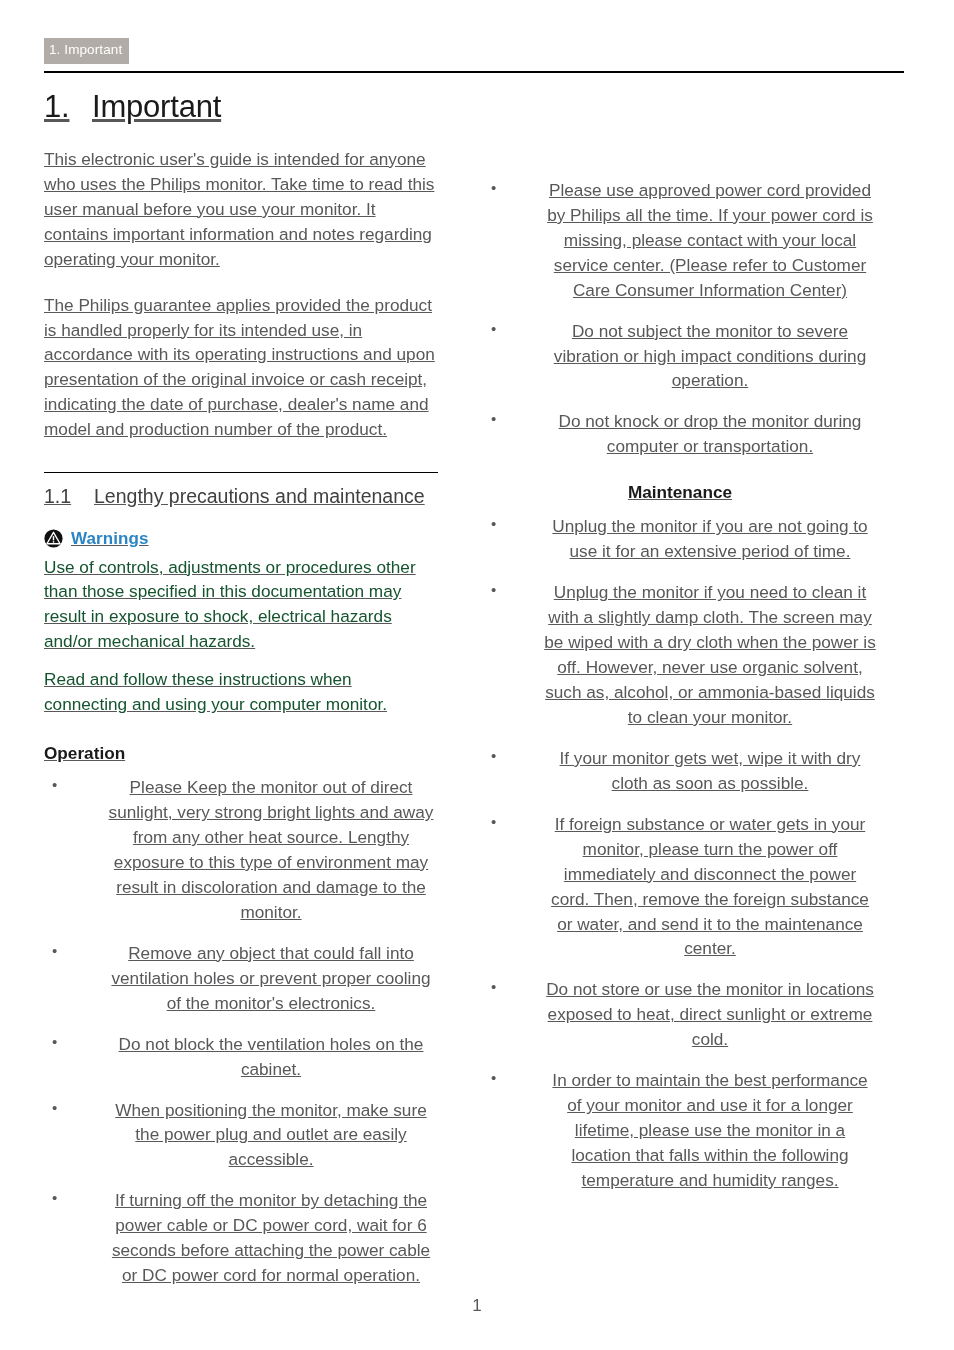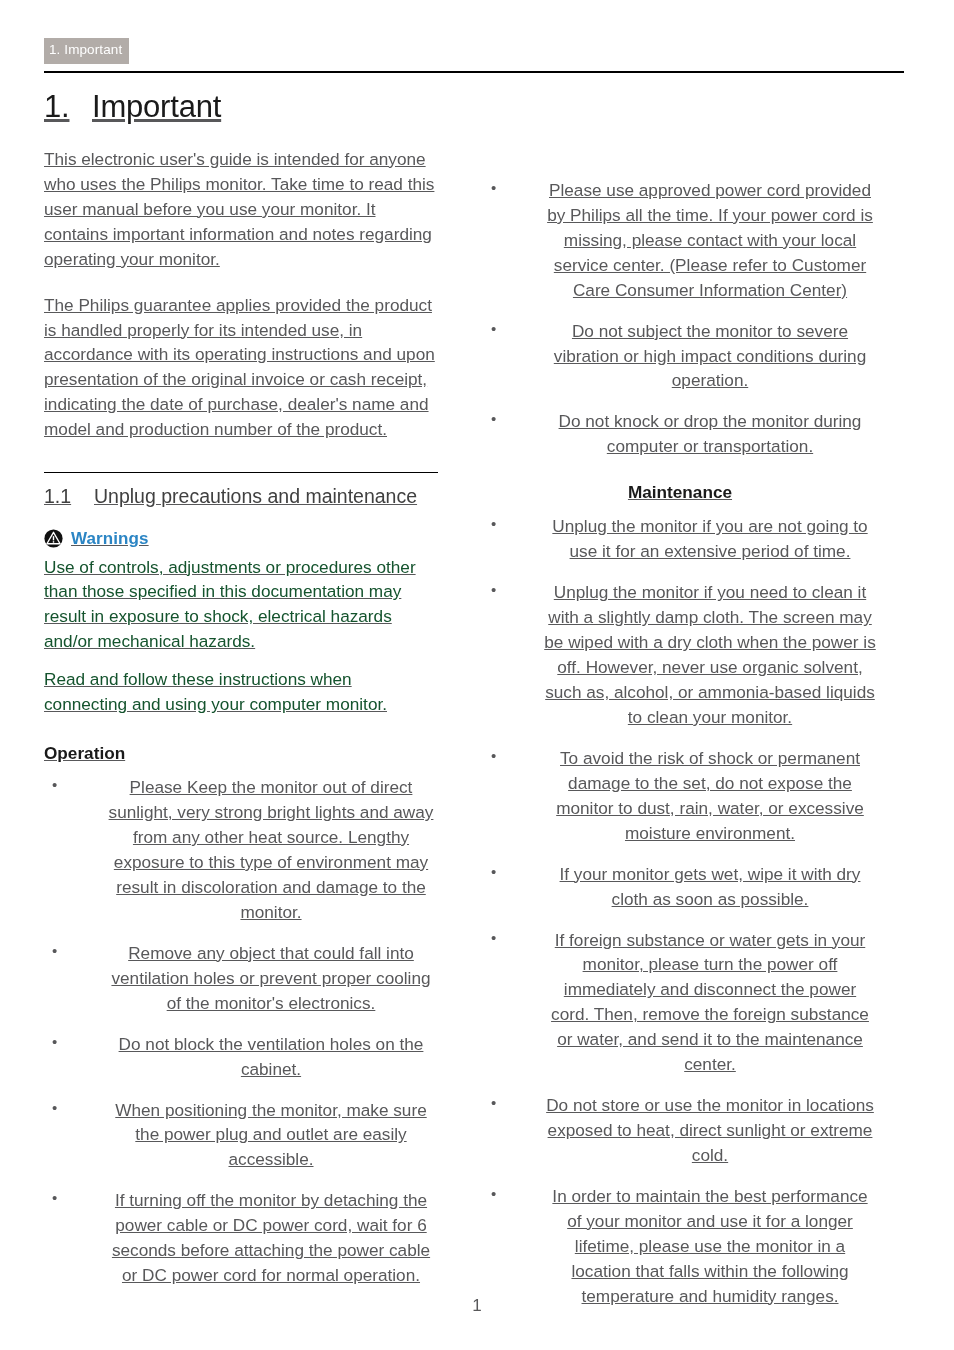--- a/index.html
+++ b/index.html
@@ -191,21 +191,21 @@
 
     <div class="col col-left">
 
       <p class="body">This electronic user's guide is intended for anyone who uses the Philips monitor. Take time to read this user manual before you use your monitor. It contains important information and notes regarding operating your monitor.</p>
       <p class="body">The Philips guarantee applies provided the product is handled properly for its intended use, in accordance with its operating instructions and upon presentation of the original invoice or cash receipt, indicating the date of purchase, dealer's name and model and production number of the product.</p>
 
       <hr class="sec-rule">
 
       <div class="sec-heading">
         <span class="sec-num">1.1</span>
-        <span class="sec-text">Unplug precautions and maintenance</span>
+        <span class="sec-text">Lengthy precautions and maintenance</span>
       </div>
 
       <div class="warn-head">
         <svg class="warn-icon" viewBox="0 0 24 24" aria-hidden="true">
           <circle cx="12" cy="12" r="11.5" fill="#111111"></circle>
           <path d="M12 4.2 L20.3 18.6 L3.7 18.6 Z" fill="none" stroke="#ffffff" stroke-width="1.7" stroke-linejoin="round"></path>
           <rect x="11.1" y="9.0" width="1.8" height="5.4" fill="#ffffff"></rect>
           <rect x="11.1" y="15.4" width="1.8" height="1.9" fill="#ffffff"></rect>
         </svg>
         <span class="warn-label">Warnings</span>
@@ -232,21 +232,20 @@
         <li>Please use approved power cord provided by Philips all the time. If your power cord is missing, please contact with your local service center. (Please refer to Customer Care Consumer Information Center)</li>
         <li>Do not subject the monitor to severe vibration or high impact conditions during operation.</li>
         <li>Do not knock or drop the monitor during computer or transportation.</li>
       </ul>
 
       <h3 class="subhead">Maintenance</h3>
 
       <ul class="bullets">
         <li>Unplug the monitor if you are not going to use it for an extensive period of time.</li>
         <li>Unplug the monitor if you need to clean it with a slightly damp cloth. The screen may be wiped with a dry cloth when the power is off. However, never use organic solvent, such as, alcohol, or ammonia-based liquids to clean your monitor.</li>
-        <li>To avoid the risk of shock or permanent damage to the set, do not expose the monitor to dust, rain, water, or excessive moisture environment.</li>
         <li>If your monitor gets wet, wipe it with dry cloth as soon as possible.</li>
         <li>If foreign substance or water gets in your monitor, please turn the power off immediately and disconnect the power cord. Then, remove the foreign substance or water, and send it to the maintenance center.</li>
         <li>Do not store or use the monitor in locations exposed to heat, direct sunlight or extreme cold.</li>
         <li>In order to maintain the best performance of your monitor and use it for a longer lifetime, please use the monitor in a location that falls within the following temperature and humidity ranges.</li>
       </ul>
 
     </div>
 
   </div>
 

